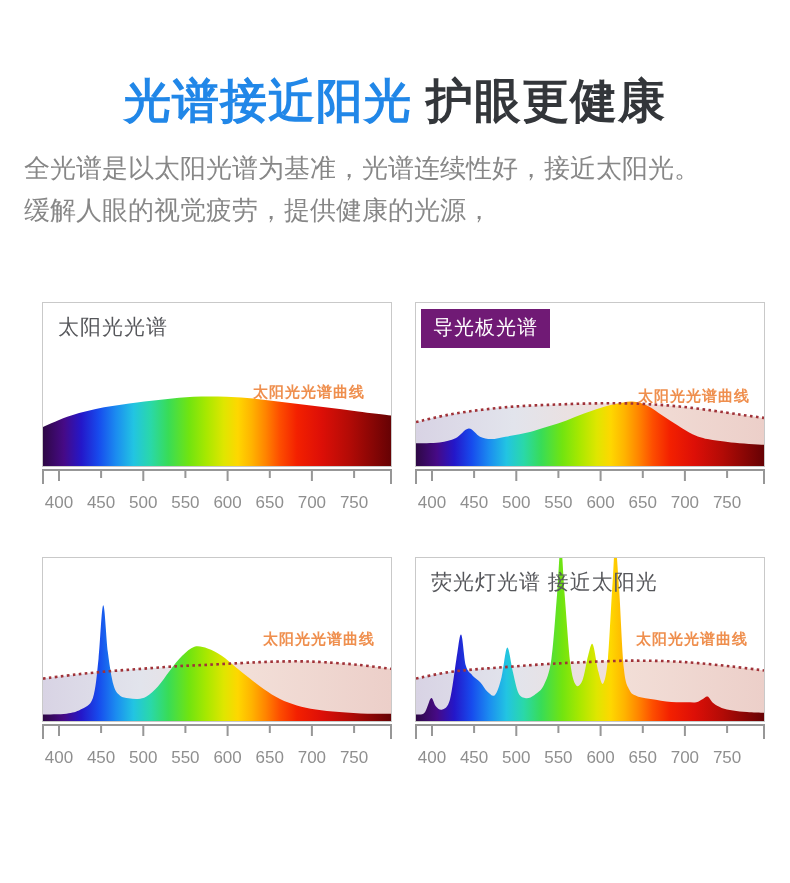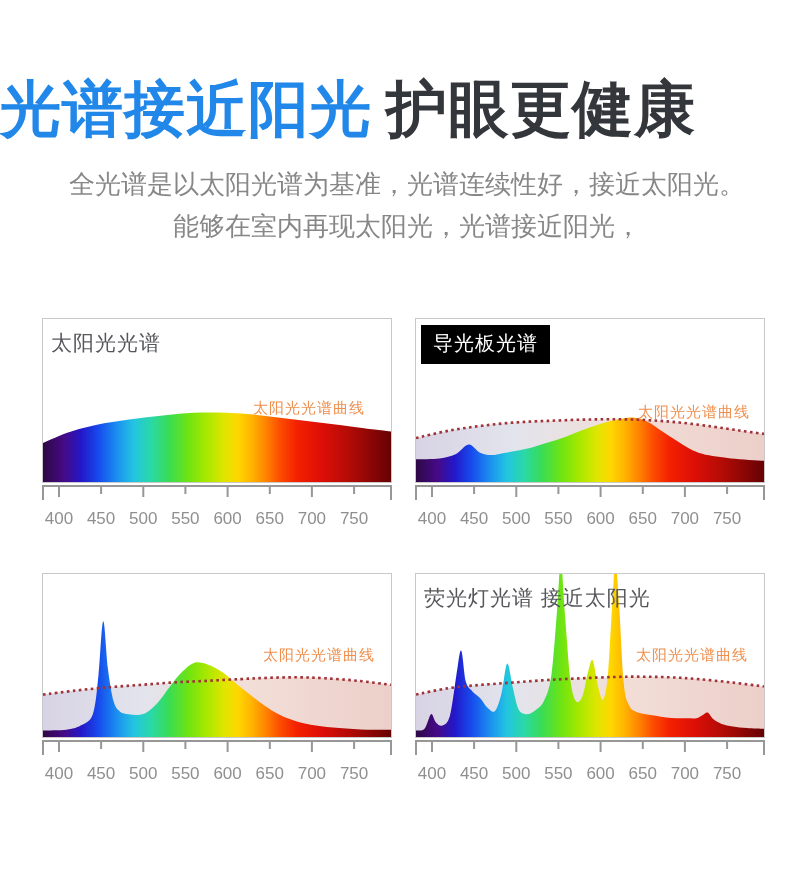--- a/index.html
+++ b/index.html
@@ -1,45 +1,45 @@
 <!DOCTYPE html>
 <html><head>
 <meta charset="utf-8">
 <style>
   html,body{margin:0;padding:0;background:#ffffff;}
   body{width:790px;height:883px;overflow:hidden;font-family:"Liberation Sans",sans-serif;}
   .page{width:790px;height:883px;background:#fff;position:relative;}
-  .title{margin:0;padding-top:74px;font-size:61px;font-weight:700;line-height:1.15;letter-spacing:1px;}
+  .title{margin:0;padding-top:74px;text-align:center;font-size:47px;font-weight:700;line-height:1.15;letter-spacing:1px;}
   .t-blue{color:#2187e8;}
   .t-dark{color:#33363a;margin-left:14px;}
-  .intro{margin-top:24px;text-align:center;color:#878787;font-size:26px;padding-left:24px;}
+  .intro{margin-top:24px;color:#878787;font-size:26px;padding-left:24px;}
   .intro p{margin:9px 0;line-height:1.25;}
   .grid{margin:76px 0 0 42px;display:grid;grid-template-columns:350px 350px;column-gap:23px;row-gap:41px;}
   .chart{margin:0;}
   .plot{position:relative;width:348px;height:163px;border:1px solid #c9c9c9;background:#fff;}
   .plot-svg{position:absolute;left:0;top:0;width:348px;height:163px;display:block;}
-  .chart-title{position:absolute;left:8px;top:10px;font-size:21px;color:#56575b;letter-spacing:1px;z-index:3;}
-  .chart-title.badge{left:5px;top:6px;background:#000000;color:#fff;padding:5px 12px 7px 12px;font-size:20px;}
-  .curve-label{position:absolute;font-size:15px;font-weight:400;color:#ef8f4e;letter-spacing:1px;z-index:3;}
+  .chart-title{position:absolute;left:15px;top:10px;font-size:21px;color:#56575b;letter-spacing:1px;z-index:3;}
+  .chart-title.badge{left:5px;top:6px;background:#701a75;color:#fff;padding:5px 12px 7px 12px;font-size:20px;}
+  .curve-label{position:absolute;font-size:15px;font-weight:700;color:#ef8f4e;letter-spacing:1px;z-index:3;}
   .chart-0 .curve-label{top:80px;right:26px;}
   .chart-1 .curve-label{top:84px;right:14px;}
   .chart-2 .curve-label{top:72px;right:16px;}
   .chart-3 .curve-label{top:72px;right:16px;}
   .axis-svg{display:block;width:350px;height:48px;margin-top:1px;}
 </style>
 </head>
 <body>
 
 <div class="page">
 
   <h1 class="title"><span class="t-blue">光谱接近阳光</span><span class="t-dark">护眼更健康</span></h1>
 
   <div class="intro">
     <p>全光谱是以太阳光谱为基准，光谱连续性好，接近太阳光。</p>
-    <p>能够在室内再现太阳光，光谱接近阳光，</p>
+    <p>缓解人眼的视觉疲劳，提供健康的光源，</p>
   </div>
 
   <div class="grid">
 
     <figure class="chart chart-0">
       <div class="plot">
         <div class="chart-title">太阳光光谱</div>
         <div class="curve-label">太阳光光谱曲线</div>
         <svg class="plot-svg" viewBox="0 0 348 163">
             <defs>

